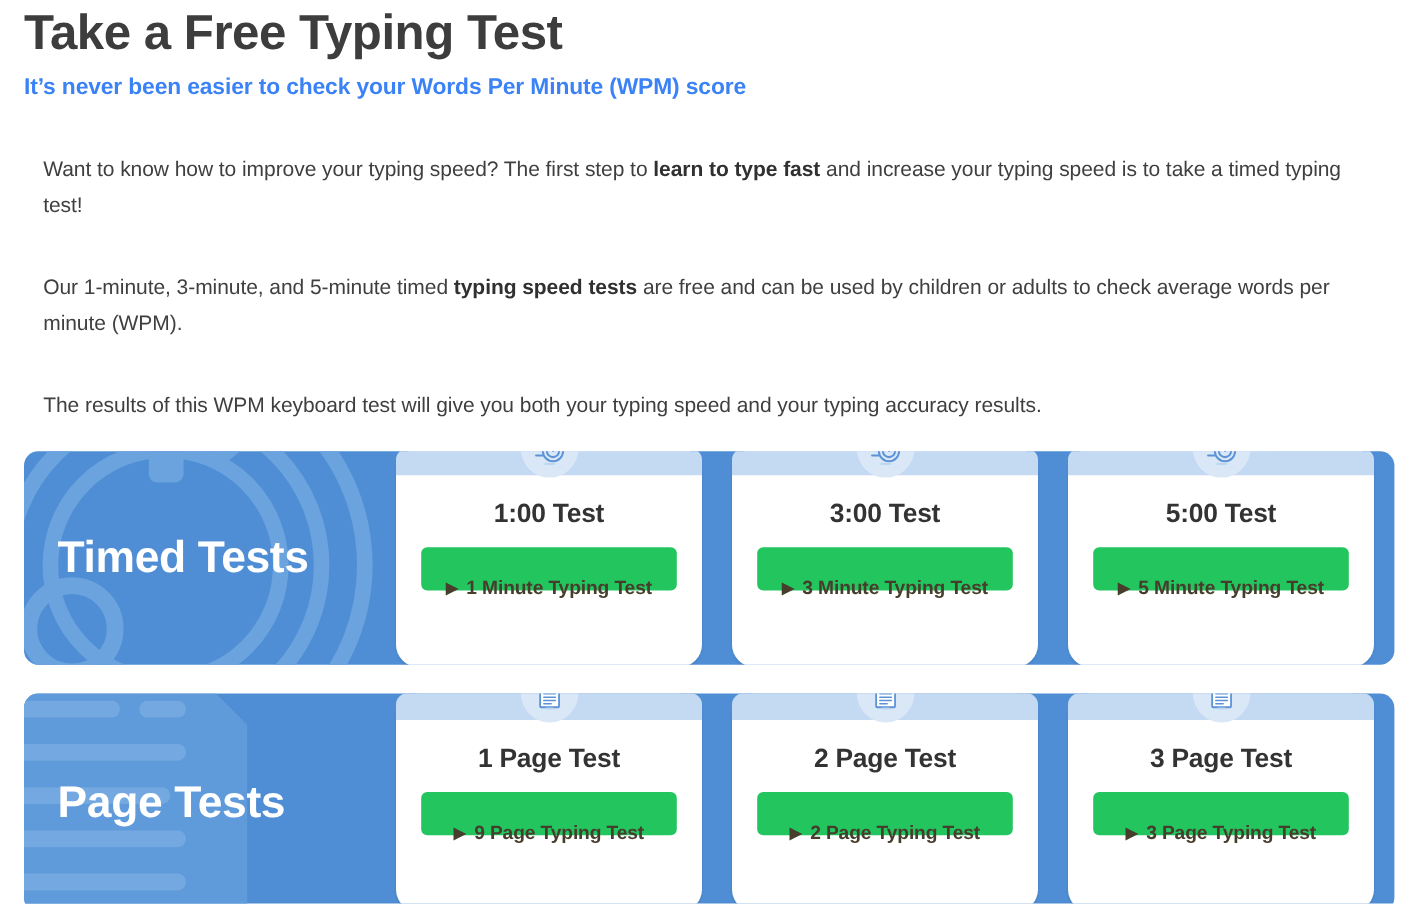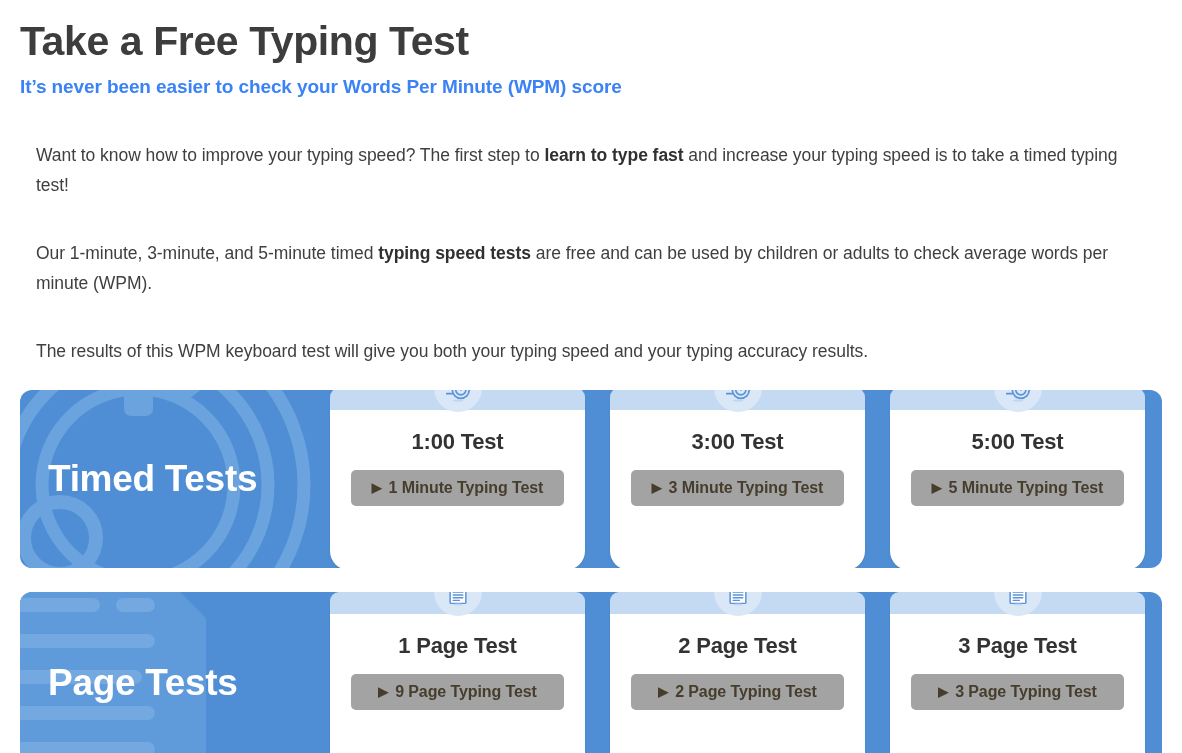--- a/index.html
+++ b/index.html
@@ -19,21 +19,20 @@
     position: relative;
     width: 1182px;
     height: 753px;
     box-sizing: border-box;
     padding: 0 20px;
   }
 
   
   .page-title {
     margin: 0;
-    padding-top: 14px;
     font-size: 41px;
     line-height: 54px;
     font-weight: 700;
     letter-spacing: -0.4px;
     color: #3d3d3d;
   }
   .page-subtitle {
     margin: 6px 0 0 0;
     font-size: 19px;
     line-height: 26px;
@@ -139,30 +138,30 @@
     padding-top: 19px;
     letter-spacing: -0.2px;
   }
   .card-btn {
     display: block;
     margin: 15px 21px 0 21px;
     height: 36px;
     line-height: 36px;
     border: none;
     border-radius: 5px;
-    background: #a3a3a3;
+    background: #22c55e;
     color: #463d2c;
     font-family: "Liberation Sans", sans-serif;
     font-size: 16px;
     font-weight: 600;
     letter-spacing: -0.1px;
     text-align: center;
     cursor: pointer;
     width: calc(100% - 42px);
-    padding: 0;
+    padding: 16px;
     white-space: nowrap;
   }
   .card-btn .tri {
     display: inline-block;
     margin-right: 7px;
     font-size: 13px;
     vertical-align: 1px;
     color: #463d2c;
   }
 </style>

